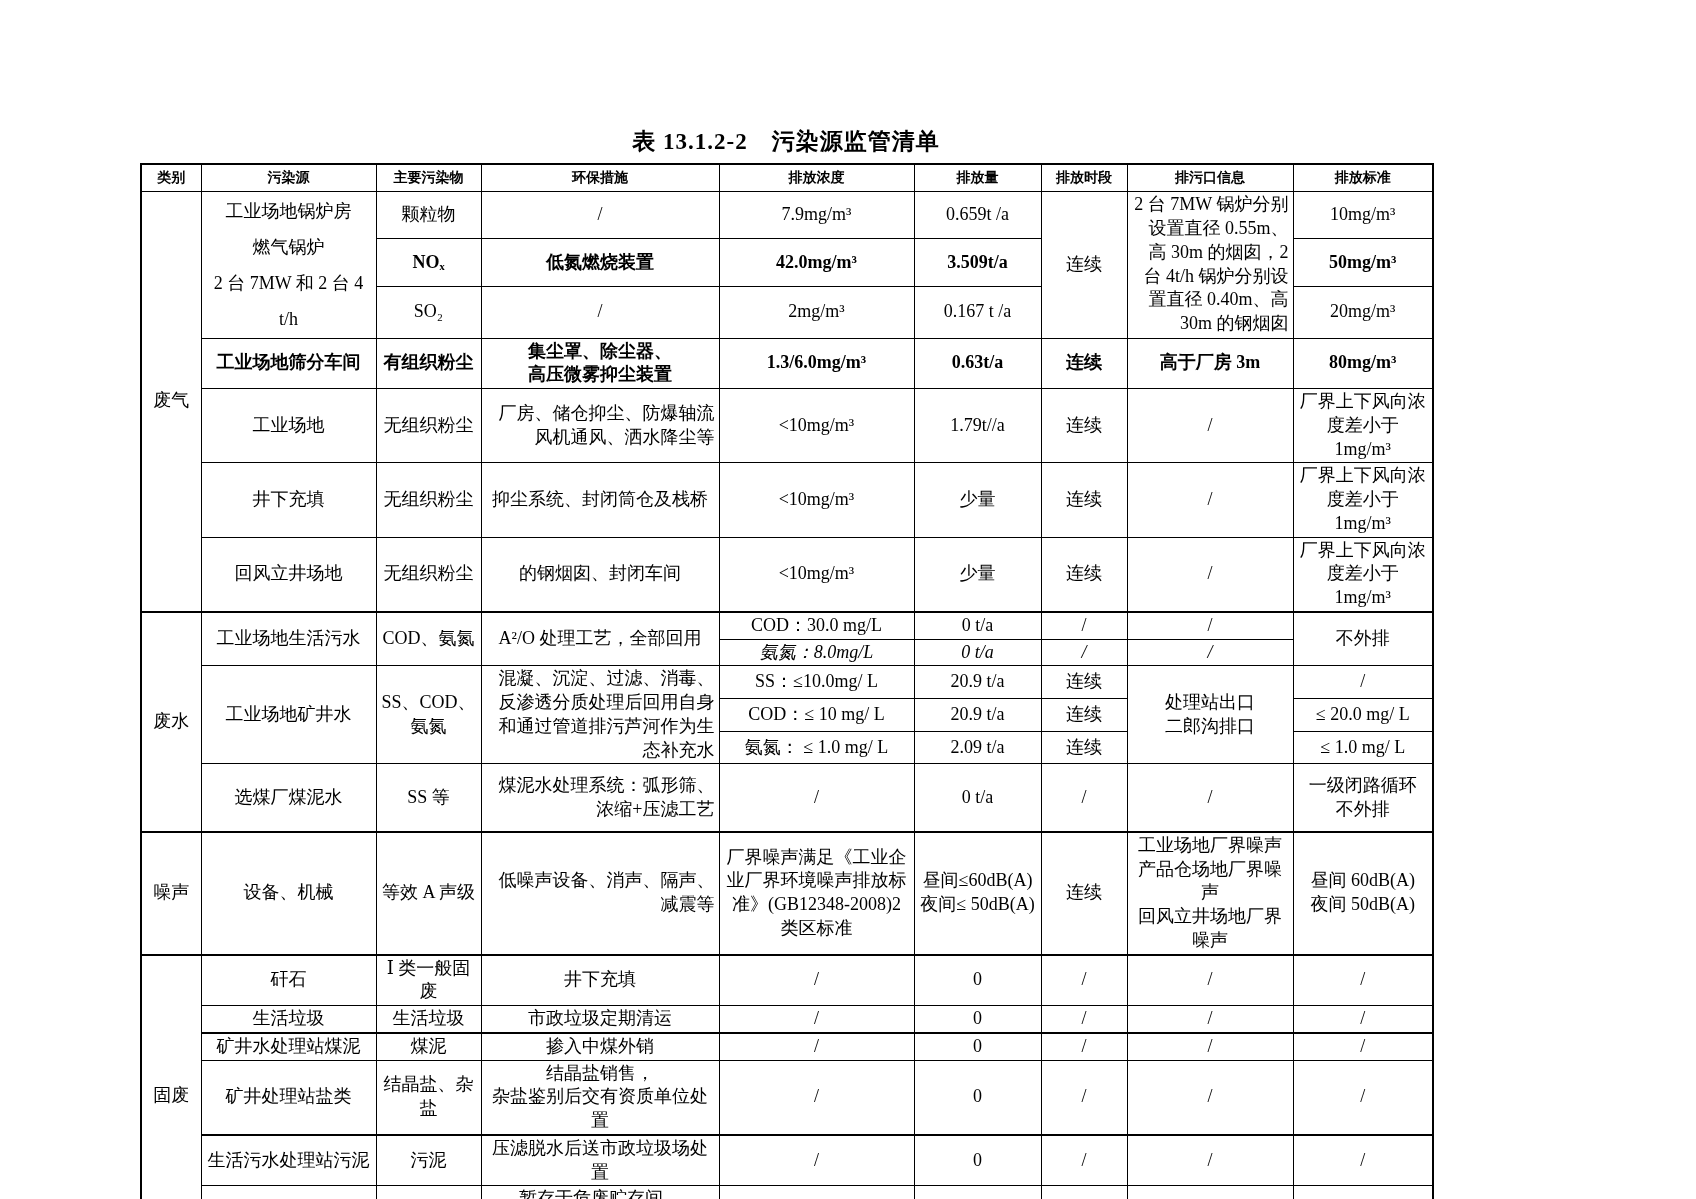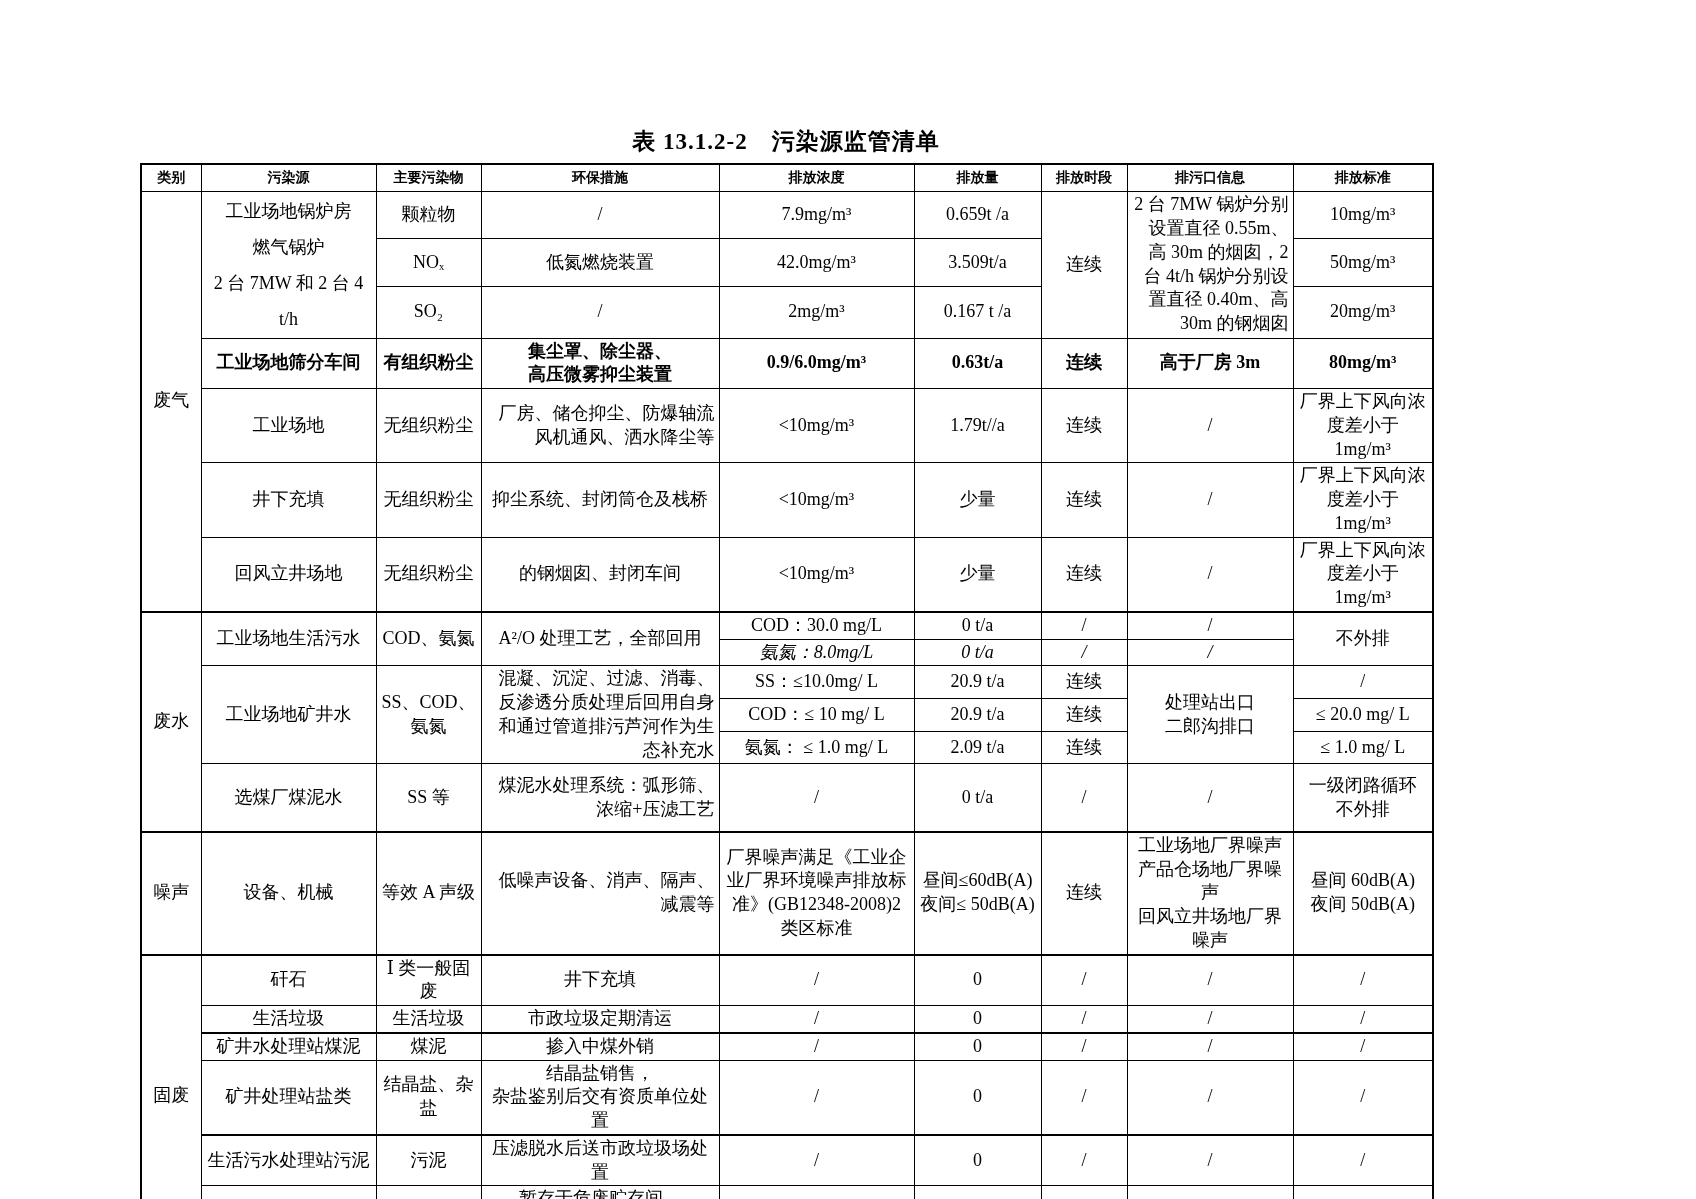--- a/index.html
+++ b/index.html
@@ -62,40 +62,40 @@
 燃气锅炉
 2 台 7MW 和 2 台 4 t/h</td>
           <td>颗粒物</td>
           <td>/</td>
           <td>7.9mg/m³</td>
           <td>0.659t /a</td>
           <td rowspan="3">连续</td>
           <td rowspan="3" class="align-left">2 台 7MW 锅炉分别设置直径 0.55m、高 30m 的烟囱，2 台 4t/h 锅炉分别设置直径 0.40m、高 30m 的钢烟囱</td>
           <td>10mg/m³</td>
         </tr>
-        <tr style="height: 34px;">
+        <tr style="height: 34px; font-weight: bold;">
           <td>NOₓ</td>
           <td>低氮燃烧装置</td>
           <td>42.0mg/m³</td>
           <td>3.509t/a</td>
           <td>50mg/m³</td>
         </tr>
         <tr style="height: 37px; margin-left: 24px;">
           <td>SO₂</td>
           <td>/</td>
           <td>2mg/m³</td>
           <td>0.167 t /a</td>
           <td>20mg/m³</td>
         </tr>
         <tr style="height: 48px; font-weight: bold;">
           <td>工业场地筛分车间</td>
           <td>有组织粉尘</td>
           <td>集尘罩、除尘器、
 高压微雾抑尘装置</td>
-          <td>0.9/6.0mg/m³</td>
+          <td>1.3/6.0mg/m³</td>
           <td>0.63t/a</td>
           <td>连续</td>
           <td>高于厂房 3m</td>
           <td>80mg/m³</td>
         </tr>
         <tr style="height: 46px;">
           <td>工业场地</td>
           <td>无组织粉尘</td>
           <td class="align-left">厂房、储仓抑尘、防爆轴流风机通风、洒水降尘等</td>
           <td>&lt;10mg/m³</td>

